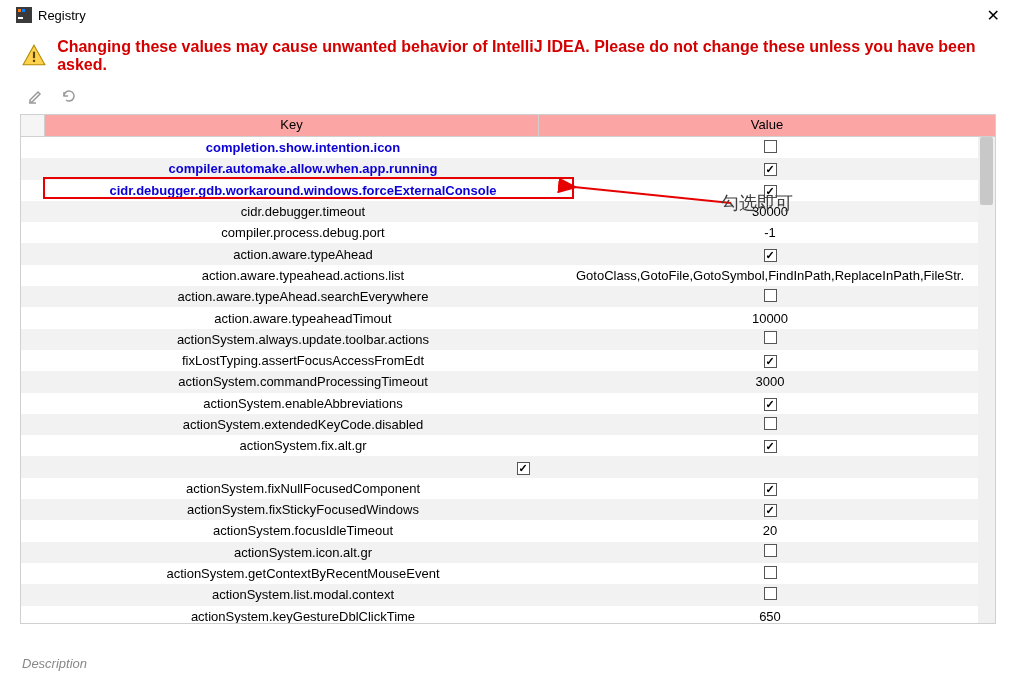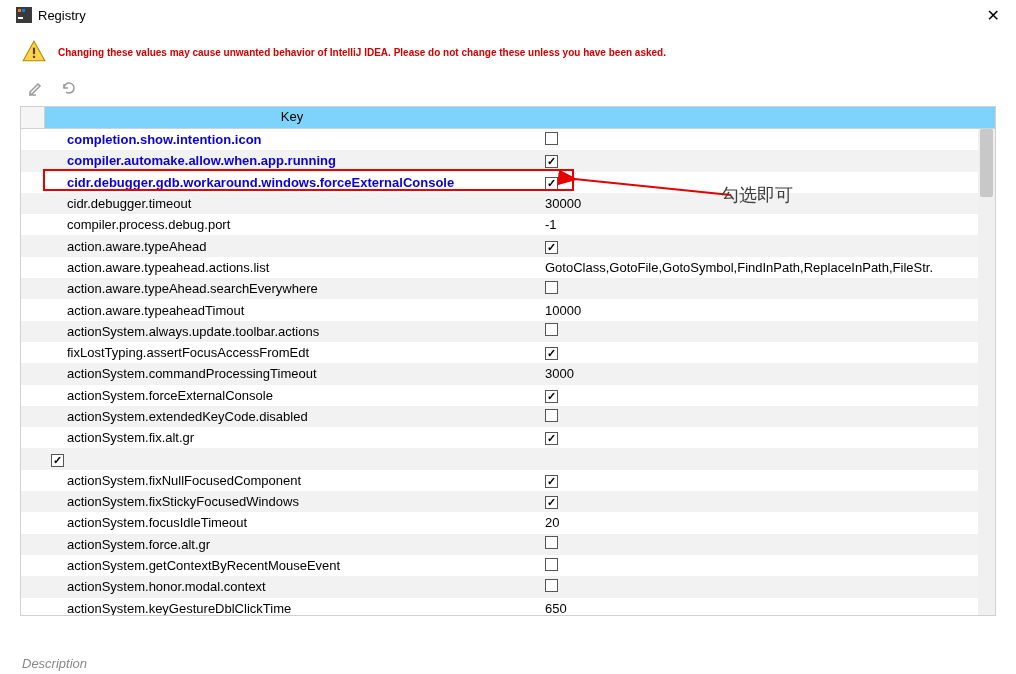--- a/index.html
+++ b/index.html
@@ -44,21 +44,21 @@
   }
   .warning-icon {
     width: 28px; height: 28px;
     display: inline-flex;
     align-items: center;
     justify-content: center;
   }
   .warning-text {
     color: #d40000;
     font-weight: bold;
-    font-size: 10px;
+    font-size: 16px;
   }
   .toolbar {
     display: flex;
     gap: 12px;
     padding: 4px 20px 8px 26px;
     color: #9a9a9a;
   }
   .toolbar .tb-btn {
     width: 20px; height: 20px;
     display: inline-flex;
@@ -68,21 +68,21 @@
   }
   .table-wrap {
     margin: 0 20px;
     border: 1px solid #d0d0d0;
     height: 510px;
     overflow: hidden;
     position: relative;
   }
   .thead {
     display: flex;
-    background: #7dd3fc;
+    background: #fca5a5;
     border-bottom: 1px solid #d0d0d0;
     height: 22px;
     align-items: stretch;
   }
   .th {
     text-align: center;
     font-size: 13px;
     padding: 2px 0;
     border-right: 1px solid #d0d0d0;
   }
@@ -91,20 +91,21 @@
   .th-key { width: 494px; }
   .th-value { flex: 1; }
   .tbody {
     overflow-y: auto;
     height: calc(100% - 22px);
   }
   .row {
     display: flex;
     height: 21.3px;
     align-items: center;
+    text-align: center;
   }
   .row:nth-child(even) { background: #f2f2f2; }
   .row:nth-child(odd) { background: #ffffff; }
   .cell-handle { width: 24px; }
   .cell-key {
     width: 494px;
     padding-left: 22px;
     white-space: nowrap;
     overflow: hidden;
   }
@@ -204,20 +205,21 @@
         <path d="M4 8 A5 5 0 1 1 6 12" fill="none" stroke="#9a9a9a" stroke-width="1.5"></path>
         <path d="M4 4 L4 8 L8 8" fill="none" stroke="#9a9a9a" stroke-width="1.5"></path>
       </svg>
   </span>
 </div>
 
 <div class="table-wrap">
   <div class="thead">
     <div class="th th-handle"></div>
     <div class="th th-key">Key</div>
+    <div class="th th-value">Value</div>
   </div>
   <div class="tbody" id="tbody">
       <div class="row">
         <div class="cell-handle"></div>
         <div class="cell-key key-changed">completion.show.intention.icon</div>
         <div class="cell-value"><span class="cb"></span></div>
       </div>
       <div class="row">
         <div class="cell-handle"></div>
         <div class="cell-key key-changed">compiler.automake.allow.when.app.running</div>
@@ -268,21 +270,21 @@
         <div class="cell-key">fixLostTyping.assertFocusAccessFromEdt</div>
         <div class="cell-value"><span class="cb checked"></span></div>
       </div>
       <div class="row">
         <div class="cell-handle"></div>
         <div class="cell-key">actionSystem.commandProcessingTimeout</div>
         <div class="cell-value">3000</div>
       </div>
       <div class="row">
         <div class="cell-handle"></div>
-        <div class="cell-key">actionSystem.forceExternalConsole</div>
+        <div class="cell-key">actionSystem.enableAbbreviations</div>
         <div class="cell-value"><span class="cb checked"></span></div>
       </div>
       <div class="row">
         <div class="cell-handle"></div>
         <div class="cell-key">actionSystem.extendedKeyCode.disabled</div>
         <div class="cell-value"><span class="cb"></span></div>
       </div>
       <div class="row">
         <div class="cell-handle"></div>
         <div class="cell-key">actionSystem.fix.alt.gr</div>
@@ -302,31 +304,31 @@
         <div class="cell-key">actionSystem.fixStickyFocusedWindows</div>
         <div class="cell-value"><span class="cb checked"></span></div>
       </div>
       <div class="row">
         <div class="cell-handle"></div>
         <div class="cell-key">actionSystem.focusIdleTimeout</div>
         <div class="cell-value">20</div>
       </div>
       <div class="row">
         <div class="cell-handle"></div>
-        <div class="cell-key">actionSystem.force.alt.gr</div>
+        <div class="cell-key">actionSystem.icon.alt.gr</div>
         <div class="cell-value"><span class="cb"></span></div>
       </div>
       <div class="row">
         <div class="cell-handle"></div>
         <div class="cell-key">actionSystem.getContextByRecentMouseEvent</div>
         <div class="cell-value"><span class="cb"></span></div>
       </div>
       <div class="row">
         <div class="cell-handle"></div>
-        <div class="cell-key">actionSystem.honor.modal.context</div>
+        <div class="cell-key">actionSystem.list.modal.context</div>
         <div class="cell-value"><span class="cb"></span></div>
       </div>
       <div class="row">
         <div class="cell-handle"></div>
         <div class="cell-key">actionSystem.keyGestureDblClickTime</div>
         <div class="cell-value">650</div>
       </div>
     </div>
   <div class="scrollbar">
     <div class="thumb"></div>

